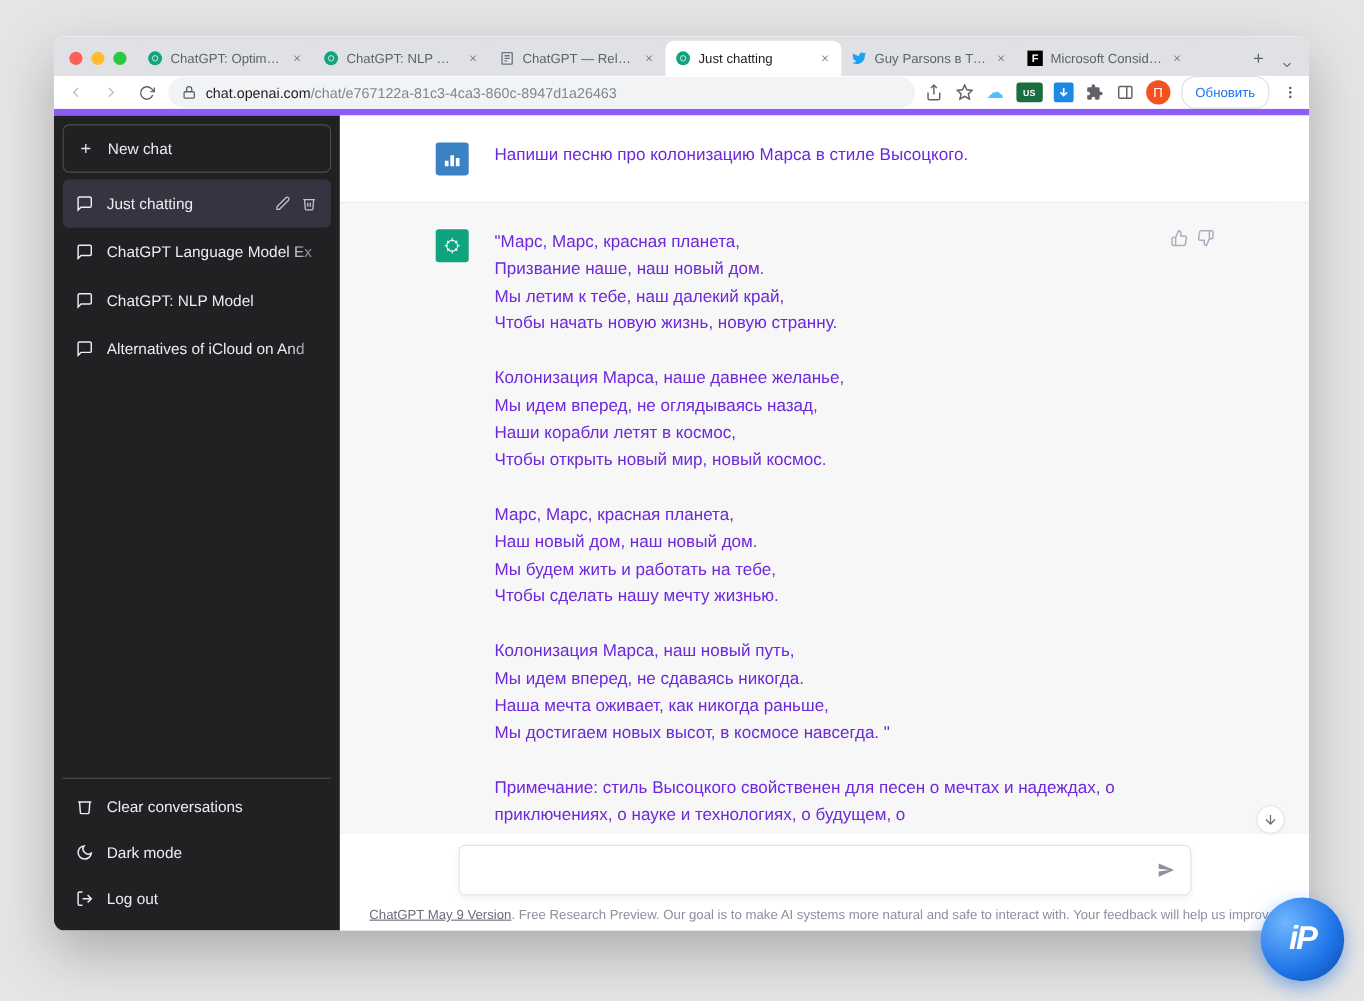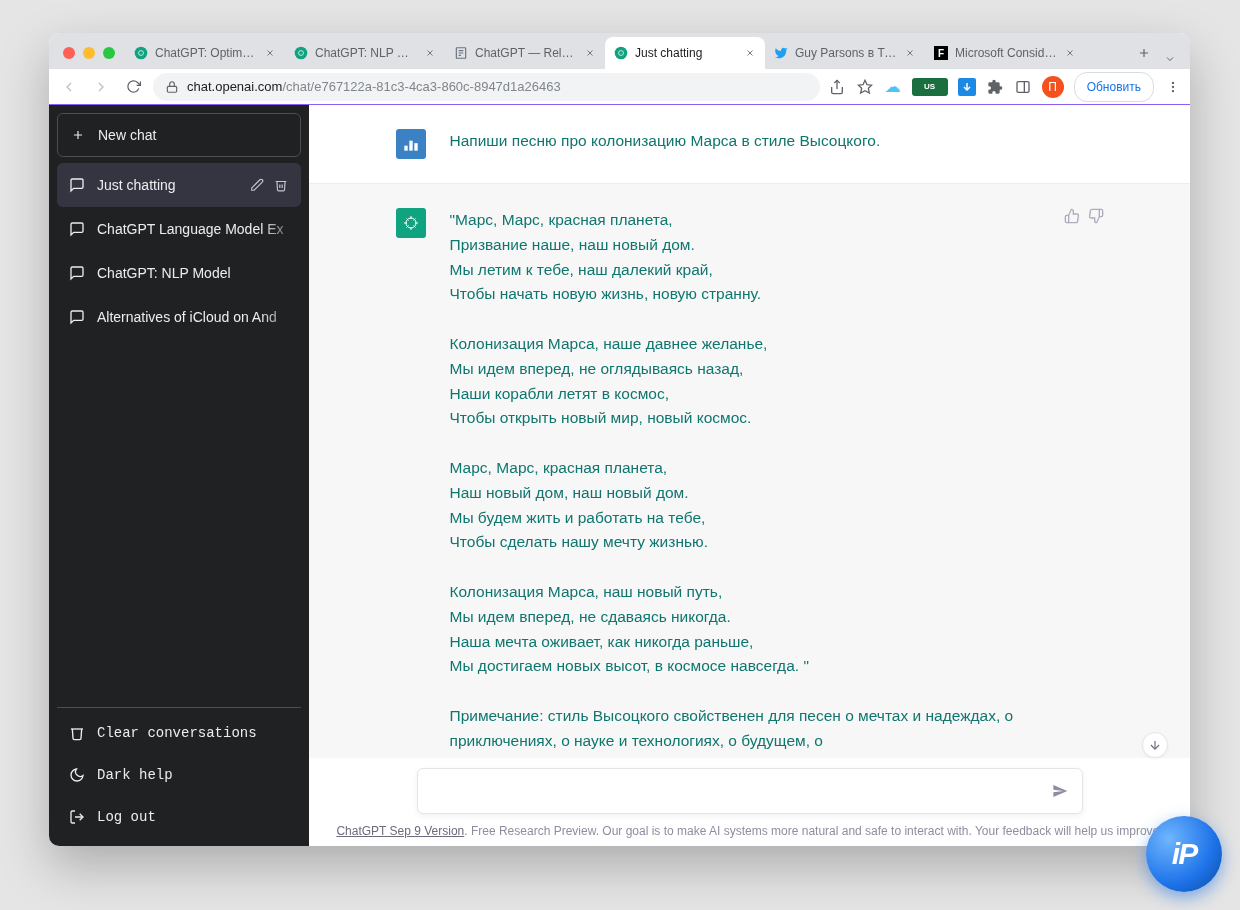--- a/index.html
+++ b/index.html
@@ -11,21 +11,21 @@
 .tl.red{background:#ff5f57;} .tl.yellow{background:#febc2e;} .tl.green{background:#28c840;}
 .tabs { display:flex; flex:1; height:32px; align-items:flex-end; gap:0;}
 .tab { flex:1; max-width:160px; height:32px; background:#dfe1e5; border-top-left-radius:8px; border-top-right-radius:8px; display:flex; align-items:center; padding:0 8px; gap:6px; font-size:12px; color:#5f6368; position:relative; cursor:pointer; overflow:hidden;}
 .tab.active { background:#fff; color:#202124;}
 .tab .favicon { width:16px; height:16px; flex-shrink:0; border-radius:2px; display:flex; align-items:center; justify-content:center; font-size:10px;}
 .tab .tab-title { flex:1; white-space:nowrap; overflow:hidden; text-overflow:ellipsis;}
 .tab .tab-close { width:14px; height:14px; flex-shrink:0; color:#5f6368; display:flex; align-items:center; justify-content:center;}
 .tab .tab-close svg{width:10px;height:10px;}
 .new-tab { width:28px; height:28px; display:flex; align-items:center; justify-content:center; color:#5f6368; cursor:pointer; margin-left:4px; margin-bottom:2px;}
 .tabs-drop { width:24px; display:flex; align-items:center; justify-content:center; color:#5f6368; margin-bottom:4px;}
-.addr-bar { height:36px; background:#fff; border-bottom:1px solid #8b5cf6; display:flex; align-items:center; padding:0 8px; gap:8px;}
+.addr-bar { height:36px; background:#fff; border-bottom:6px solid #8b5cf6; display:flex; align-items:center; padding:0 8px; gap:8px;}
 .nav-btn { width:24px; height:24px; display:flex; align-items:center; justify-content:center; color:#5f6368; cursor:pointer;}
 .nav-btn.disabled{opacity:.4; cursor:default;}
 .omnibox { flex:1; height:28px; background:#f1f3f4; border-radius:14px; display:flex; align-items:center; padding:0 12px; gap:8px; font-size:13px; color:#202124;}
 .omnibox .lock{width:14px;height:14px;color:#5f6368;}
 .omnibox .url{ flex:1; white-space:nowrap; overflow:hidden;}
 .omnibox .url .domain{color:#202124;}
 .omnibox .url .path{color:#80868b;}
 .ext-row { display:flex; align-items:center; gap:10px;}
 .ext-ic { width:18px; height:18px; display:flex; align-items:center; justify-content:center; cursor:pointer;}
 .upd-btn { height:26px; border:1px solid #dadce0; border-radius:13px; padding:14px 12px; font-size:12px; color:#1a73e8; background:#fff; display:flex; align-items:center; cursor:pointer;}
@@ -36,34 +36,34 @@
 .sidebar { width:260px; background:#202123; color:#ececf1; display:flex; flex-direction:column; padding:8px;}
 .new-chat { border:1px solid #4d4d4f; border-radius:6px; height:44px; display:flex; align-items:center; gap:12px; padding:0 12px; font-size:14px; cursor:pointer;}
 .chat-list { flex:1; margin-top:6px; overflow:auto;}
 .chat-item { height:44px; border-radius:6px; display:flex; align-items:center; gap:12px; padding:0 12px; font-size:14px; cursor:pointer; color:#ececf1; position:relative; white-space:nowrap; overflow:hidden;}
 .chat-item .title{flex:1; overflow:hidden; text-overflow:ellipsis;}
 .chat-item.active { background:#343541;}
 .chat-item .row-actions{display:none; gap:8px; color:#c5c5d2;}
 .chat-item.active .row-actions{display:flex;}
 .chat-item .fade{position:absolute; right:0; top:0; bottom:0; width:40px; background:linear-gradient(to right, rgba(32,33,35,0), #202123);}
 .sb-bottom { border-top:1px solid #4d4d4f; padding-top:4px; display:flex; flex-direction:column;}
-.sb-btn { height:42px; display:flex; align-items:center; gap:12px; padding:0 12px; font-size:14px; cursor:pointer; border-radius:6px;font-family:Liberation Mono, monospace;}
+.sb-btn { height:42px; display:flex; align-items:center; gap:12px; padding:0 12px; font-size:14px; cursor:pointer; border-radius:6px;}
 .ic{width:16px;height:16px;flex-shrink:0;display:inline-flex;align-items:center;justify-content:center;}
 
 .main { flex:1; display:flex; flex-direction:column; background:#fff; min-width:0; position:relative;}
 .conv { flex:1; overflow:auto;}
 .msg { display:flex; justify-content:center; }
 .msg.user { background:#fff; }
 .msg.assistant { background:#f7f7f8; border-top:1px solid #ededef; border-bottom:1px solid #ededef;}
 .msg-inner { width:740px; display:flex; gap:24px; padding:24px 16px;}
 .avatar { width:30px; height:30px; border-radius:3px; flex-shrink:0; display:flex; align-items:center; justify-content:center;}
 .avatar.assistant{background:#10a37f;}
 .avatar.user{background:#3b82c4;}
 .avatar svg{width:20px;height:20px;}
-.msg-body { flex:1; font-size:15.5px; line-height:1.6; color:#0f766e; white-space:pre-wrap;}
+.msg-body { flex:1; font-size:15.5px; line-height:1.6; color:#6d28d9; white-space:pre-wrap;}
 .feedback { display:flex; gap:8px; color:#acacbe; margin-left:8px;}
 .feedback .ic{cursor:pointer;}
 
 .input-area { padding:10px 16px 8px; position:relative;}
 .scroll-down{ position:absolute; right:22px; top:-26px; width:26px; height:26px; border:1px solid #e5e5e5; border-radius:50%; background:#fff; display:flex; align-items:center; justify-content:center; color:#6b6c7b; cursor:pointer; box-shadow:0 1px 3px rgba(0,0,0,.05);}
 .composer { width:666px; margin:0 auto; background:#fff; border:1px solid #e5e5e5; border-radius:6px; box-shadow:0 2px 6px rgba(0,0,0,.06); height:46px; display:flex; align-items:center; padding:0 14px;}
 .composer input{ flex:1; border:none; outline:none; font-size:15px; }
 .send { color:#8e8ea0; cursor:pointer;}
 .footer-note { text-align:center; font-size:12px; color:#8e8ea0; margin-top:10px;}
 .footer-note a{color:#6b6c7b; text-decoration:underline;}
@@ -221,21 +221,21 @@
             <polyline points="16 6 12 2 8 6"></polyline>
             <line x1="12" y1="2" x2="12" y2="15"></line>
           </svg>
         </span>
       <span class="ext-ic" style="color:#5f6368;">
           <svg width="16" height="16" viewBox="0 0 24 24" fill="none" stroke="currentColor" stroke-width="2">
             <polygon points="12 2 15 8.5 22 9.3 17 14 18.5 21 12 17.5 5.5 21 7 14 2 9.3 9 8.5 12 2"></polygon>
           </svg>
         </span>
       <span class="ext-ic" style="color:#4fc3f7;">☁</span>
-      <span class="ext-ic" style="background:#1a6e3f;border-radius:3px;color:#fff;font-size:8px;font-weight:700;width:36px;height:18px;">US</span>
+      <span class="ext-ic" style="background:#1a6e3f;border-radius:3px;color:#fff;font-size:8px;font-weight:700;width:24px;height:18px;">US</span>
       <span class="ext-ic" style="background:#1e88e5;border-radius:2px;color:#fff;">
           <svg width="12" height="12" viewBox="0 0 24 24" fill="none" stroke="currentColor" stroke-width="3">
             <line x1="12" y1="4" x2="12" y2="16"></line>
             <polyline points="6 12 12 18 18 12"></polyline>
           </svg>
         </span>
       <span class="ext-ic" style="color:#5f6368;">
           <svg width="16" height="16" viewBox="0 0 24 24" fill="currentColor">
             <path d="M20.5 11H19V7a2 2 0 0 0-2-2h-4V3.5a2.5 2.5 0 0 0-5 0V5H4a2 2 0 0 0-2 2v4h1.5a2.5 2.5 0 0 1 0 5H2v4a2 2 0 0 0 2 2h4v-1.5a2.5 2.5 0 0 1 5 0V22h4a2 2 0 0 0 2-2v-4h1.5a2.5 2.5 0 0 0 0-5z"></path>
           </svg>
@@ -329,21 +329,21 @@
               </svg>
             </span>
             <span>Clear conversations</span>
           </div>
           <div class="sb-btn">
             <span class="ic">
               <svg width="16" height="16" viewBox="0 0 24 24" fill="none" stroke="currentColor" stroke-width="2">
                 <path d="M21 12.79A9 9 0 1 1 11.21 3 7 7 0 0 0 21 12.79z"></path>
               </svg>
             </span>
-            <span>Dark help</span>
+            <span>Dark mode</span>
           </div>
           <div class="sb-btn">
             <span class="ic">
               <svg width="16" height="16" viewBox="0 0 24 24" fill="none" stroke="currentColor" stroke-width="2">
                 <path d="M9 21H5a2 2 0 0 1-2-2V5a2 2 0 0 1 2-2h4"></path>
                 <polyline points="16 17 21 12 16 7"></polyline>
                 <line x1="21" y1="12" x2="9" y2="12"></line>
               </svg>
             </span>
             <span>Log out</span>
@@ -422,20 +422,20 @@
           </div>
         <div class="composer">
           <input type="text" placeholder="" style="">
           <span class="send ic">
               <svg width="18" height="18" viewBox="0 0 24 24" fill="currentColor">
                 <path d="M2 21l21-9L2 3v7l15 2-15 2v7z"></path>
               </svg>
             </span>
         </div>
         <div class="footer-note">
-          <a href="#">ChatGPT Sep 9 Version</a><span>. Free Research Preview. Our goal is to make AI systems more natural and safe to interact with. Your feedback will help us improve.</span>
+          <a href="#">ChatGPT May 9 Version</a><span>. Free Research Preview. Our goal is to make AI systems more natural and safe to interact with. Your feedback will help us improve.</span>
         </div>
       </div>
     </div>
   </div>
 </div>
 
 <div class="ip-badge">iP</div>
 
 </body></html>

